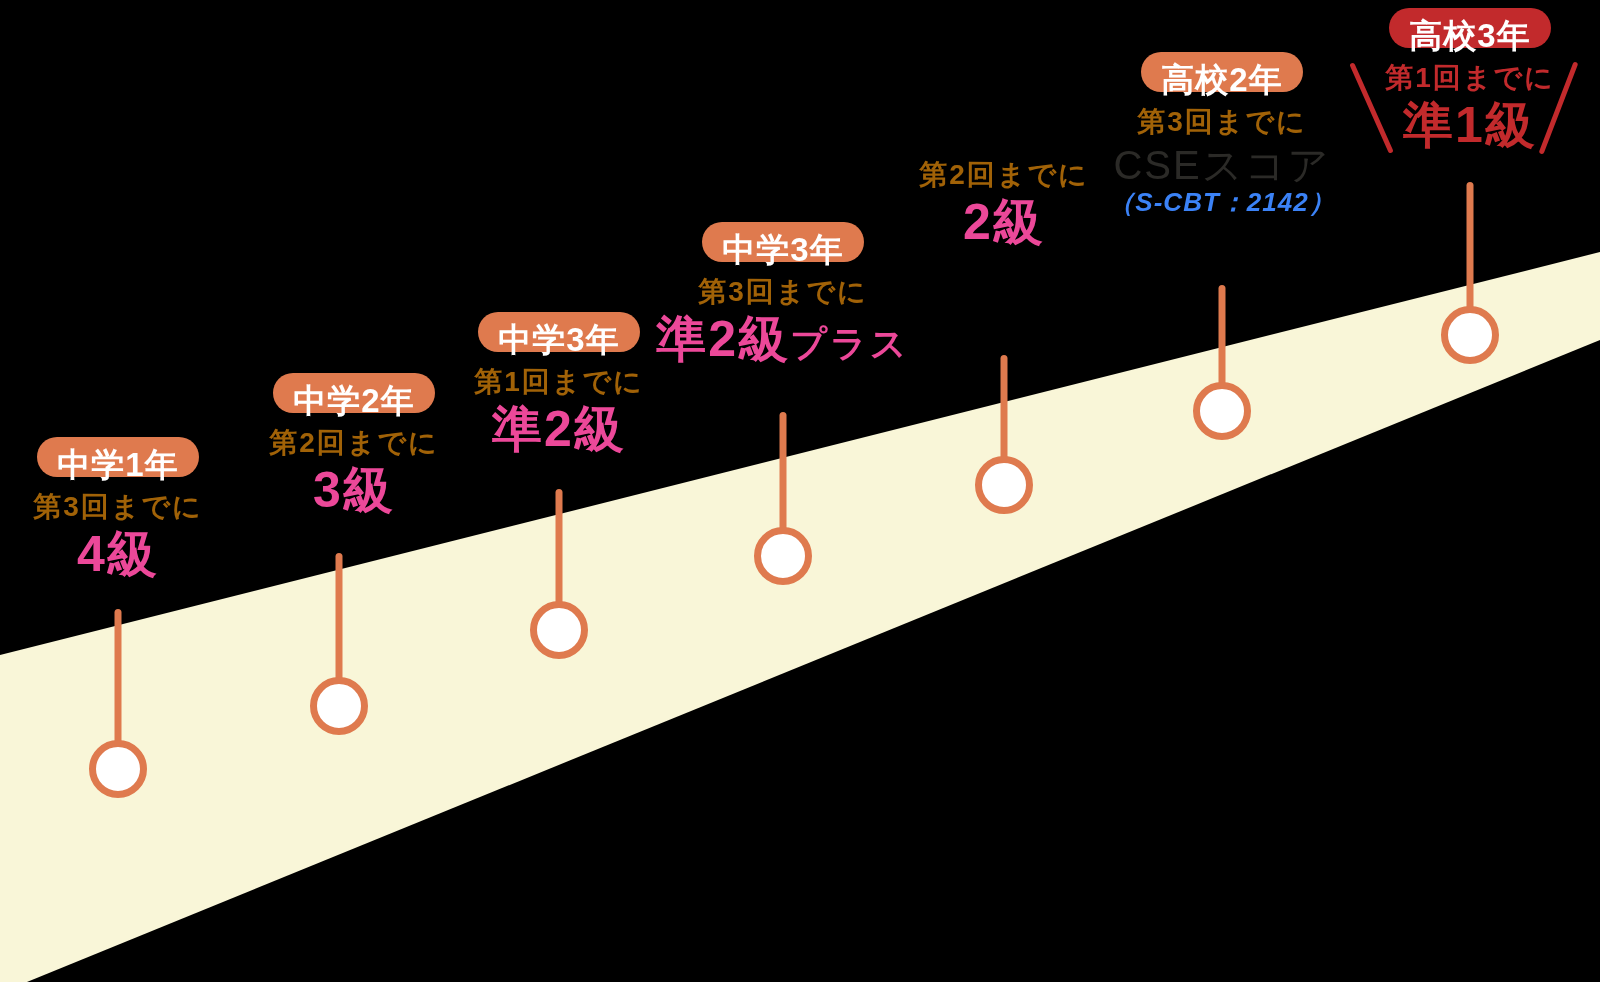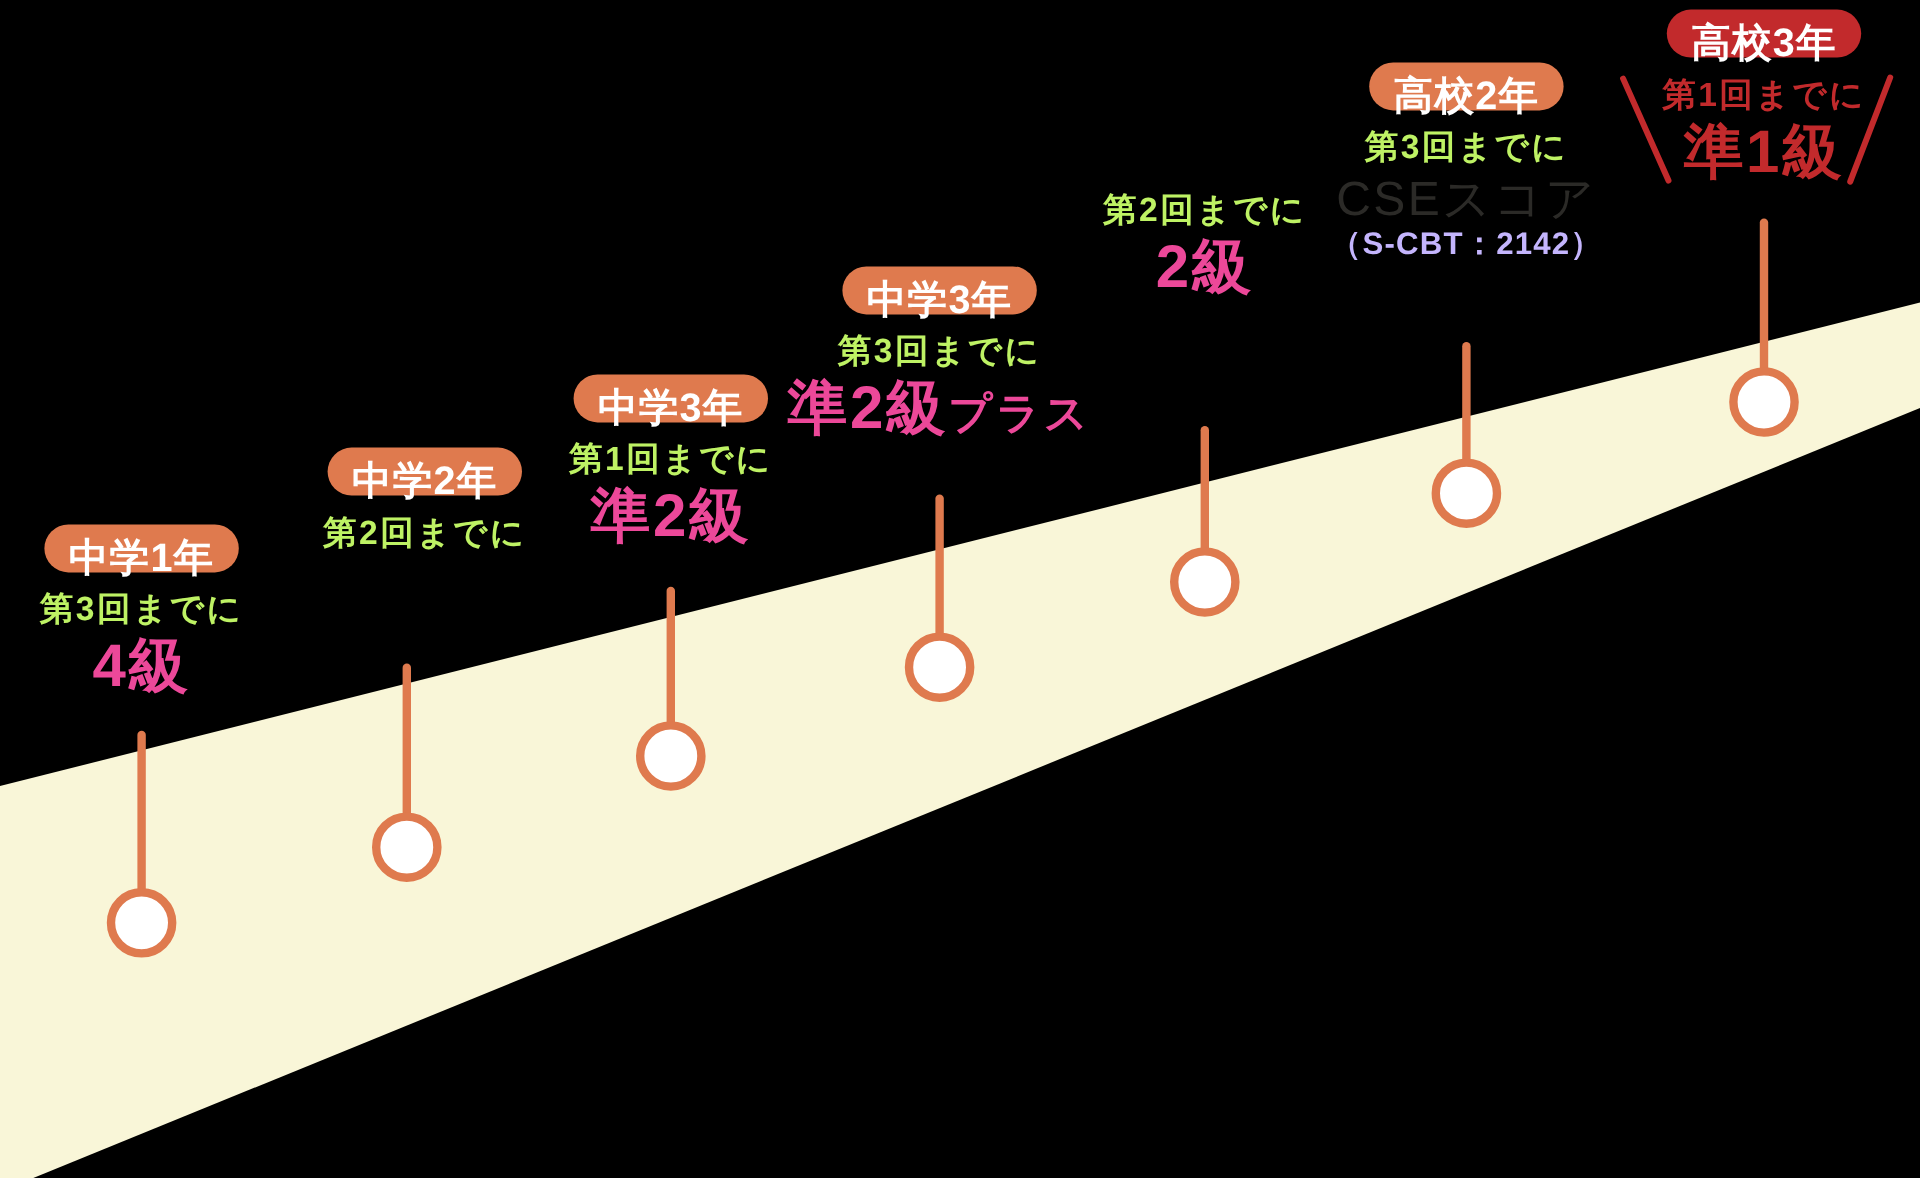--- a/index.html
+++ b/index.html
@@ -32,34 +32,34 @@
     color: #FFFFFF;
     font-size: 33px;
     font-weight: 700;
     letter-spacing: 1px;
   }
   .deadline {
     margin-top: 8px;
     font-size: 28px;
     font-weight: 700;
     letter-spacing: 2px;
-    color: #bef264;
+    color: #a16207;
   }
   .target {
     margin-top: 2px;
     font-size: 50px;
     font-weight: 700;
     letter-spacing: 2px;
     color: #ec4899;
     line-height: 1.05;
   }
   .target .suffix { font-size: 36px; letter-spacing: 3px; }
   .target-line1 { margin-top: 4px; font-size: 40px; font-weight: 400; letter-spacing: 2px; color: #2B2A27; line-height: 1.0; }
   .target-line2 { margin-top: 6px; font-size: 44px; font-weight: 700; letter-spacing: 2px; color: #2B2A27; line-height: 1.0; }
-  .target-note  { margin-top: 4px; font-size: 26px; font-weight: 700; letter-spacing: 1px; color: #c4b5fd; line-height: 1.0; }
+  .target-note  { margin-top: 4px; font-size: 26px; font-weight: 700; letter-spacing: 1px; color: #3b82f6; line-height: 1.0; font-style: italic; }
 
   
   .m7 .badge { background: #C22A2C; }
   .m7 .deadline, .m7 .target { color: #C22A2C; }
 
   
   .m1 { left: 118px;  top: 437px; }
   .m2 { left: 354px;  top: 373px; }
   .m3 { left: 559px;  top: 312px; }
   .m4 { left: 783px;  top: 222px; }
@@ -139,20 +139,21 @@
 
   <div class="milestone m1">
     <div class="badge">中学1年</div>
     <div class="deadline">第3回までに</div>
     <div class="target">4級</div>
   </div>
 
   <div class="milestone m2">
     <div class="badge">中学2年</div>
     <div class="deadline">第2回までに</div>
+    <div class="target">3級</div>
   </div>
 
   <div class="milestone m3">
     <div class="badge">中学3年</div>
     <div class="deadline">第1回までに</div>
     <div class="target">準2級</div>
   </div>
 
   <div class="milestone m4">
     <div class="badge">中学3年</div>

